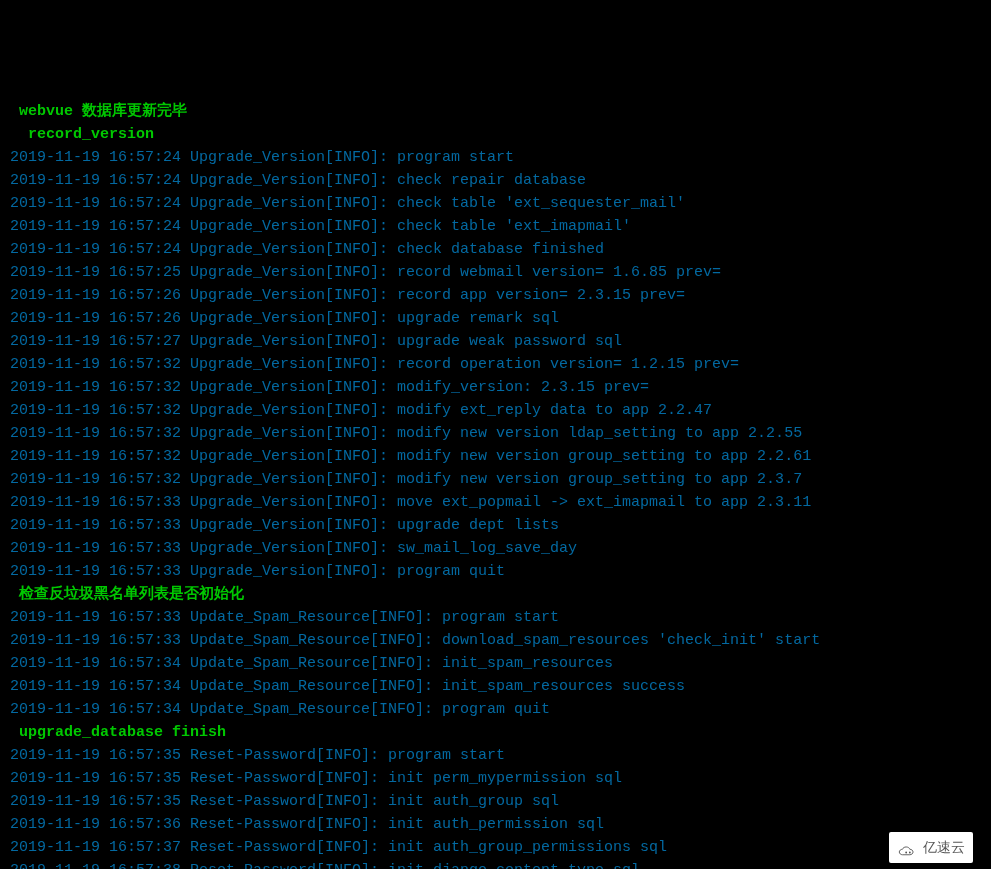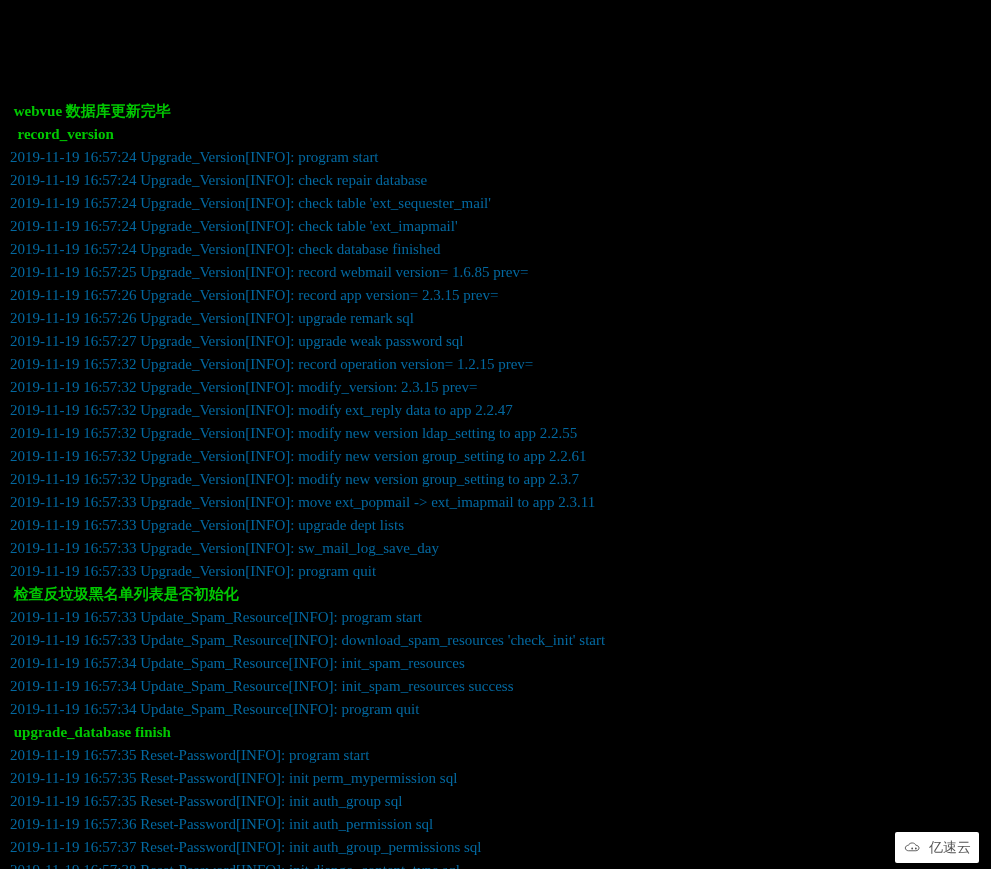--- a/index.html
+++ b/index.html
@@ -9,35 +9,35 @@
     font-family: "Consolas", "Courier New", monospace;
     font-size: 15px;
     line-height: 23px;
     width: 991px;
     height: 869px;
     overflow: hidden;
     position: relative;
     padding: 8px 10px;
     white-space: pre;
   }
-  .line { white-space: pre; font-family: Liberation Serif, serif; }
+  .line { white-space: pre; }
   .green { color: #00c800; font-weight: bold; }
   .white { color: #0369a1; }
   .watermark {
     position: absolute;
-    right: 12px;
+    right: 18px;
     bottom: 6px;
     background: #fff;
     color: #555;
     font-family: sans-serif;
     font-size: 14px;
     padding: 4px 8px;
     border-radius: 2px;
     display: flex;
-    align-items: center;
+    align-items: flex-end;
     gap: 4px;
   }
   .watermark svg { width: 22px; height: 14px; }
 </style>
 </head>
 <body>
 
 
 
 <div id="terminal"><div class="line green"> webvue 数据库更新完毕</div><div class="line green">  record_version</div><div class="line white">2019-11-19 16:57:24 Upgrade_Version[INFO]: program start</div><div class="line white">2019-11-19 16:57:24 Upgrade_Version[INFO]: check repair database</div><div class="line white">2019-11-19 16:57:24 Upgrade_Version[INFO]: check table 'ext_sequester_mail'</div><div class="line white">2019-11-19 16:57:24 Upgrade_Version[INFO]: check table 'ext_imapmail'</div><div class="line white">2019-11-19 16:57:24 Upgrade_Version[INFO]: check database finished</div><div class="line white">2019-11-19 16:57:25 Upgrade_Version[INFO]: record webmail version= 1.6.85 prev=</div><div class="line white">2019-11-19 16:57:26 Upgrade_Version[INFO]: record app version= 2.3.15 prev=</div><div class="line white">2019-11-19 16:57:26 Upgrade_Version[INFO]: upgrade remark sql</div><div class="line white">2019-11-19 16:57:27 Upgrade_Version[INFO]: upgrade weak password sql</div><div class="line white">2019-11-19 16:57:32 Upgrade_Version[INFO]: record operation version= 1.2.15 prev=</div><div class="line white">2019-11-19 16:57:32 Upgrade_Version[INFO]: modify_version: 2.3.15 prev=</div><div class="line white">2019-11-19 16:57:32 Upgrade_Version[INFO]: modify ext_reply data to app 2.2.47</div><div class="line white">2019-11-19 16:57:32 Upgrade_Version[INFO]: modify new version ldap_setting to app 2.2.55</div><div class="line white">2019-11-19 16:57:32 Upgrade_Version[INFO]: modify new version group_setting to app 2.2.61</div><div class="line white">2019-11-19 16:57:32 Upgrade_Version[INFO]: modify new version group_setting to app 2.3.7</div><div class="line white">2019-11-19 16:57:33 Upgrade_Version[INFO]: move ext_popmail -&gt; ext_imapmail to app 2.3.11</div><div class="line white">2019-11-19 16:57:33 Upgrade_Version[INFO]: upgrade dept lists</div><div class="line white">2019-11-19 16:57:33 Upgrade_Version[INFO]: sw_mail_log_save_day</div><div class="line white">2019-11-19 16:57:33 Upgrade_Version[INFO]: program quit</div><div class="line green"> 检查反垃圾黑名单列表是否初始化</div><div class="line white">2019-11-19 16:57:33 Update_Spam_Resource[INFO]: program start</div><div class="line white">2019-11-19 16:57:33 Update_Spam_Resource[INFO]: download_spam_resources 'check_init' start</div><div class="line white">2019-11-19 16:57:34 Update_Spam_Resource[INFO]: init_spam_resources</div><div class="line white">2019-11-19 16:57:34 Update_Spam_Resource[INFO]: init_spam_resources success</div><div class="line white">2019-11-19 16:57:34 Update_Spam_Resource[INFO]: program quit</div><div class="line green"> upgrade_database finish</div><div class="line white">2019-11-19 16:57:35 Reset-Password[INFO]: program start</div><div class="line white">2019-11-19 16:57:35 Reset-Password[INFO]: init perm_mypermission sql</div><div class="line white">2019-11-19 16:57:35 Reset-Password[INFO]: init auth_group sql</div><div class="line white">2019-11-19 16:57:36 Reset-Password[INFO]: init auth_permission sql</div><div class="line white">2019-11-19 16:57:37 Reset-Password[INFO]: init auth_group_permissions sql</div><div class="line white">2019-11-19 16:57:38 Reset-Password[INFO]: init django_content_type sql</div></div>

